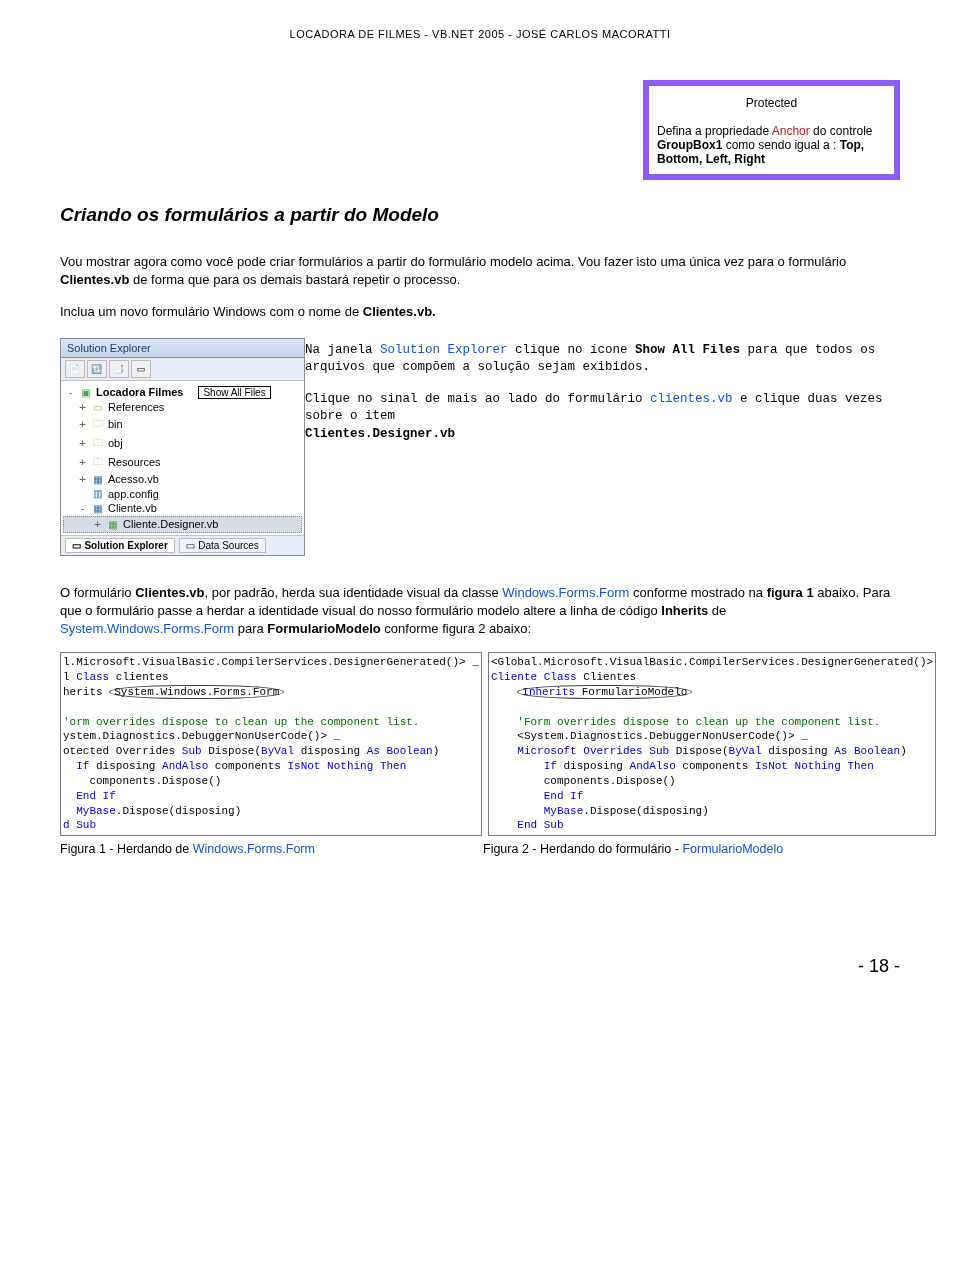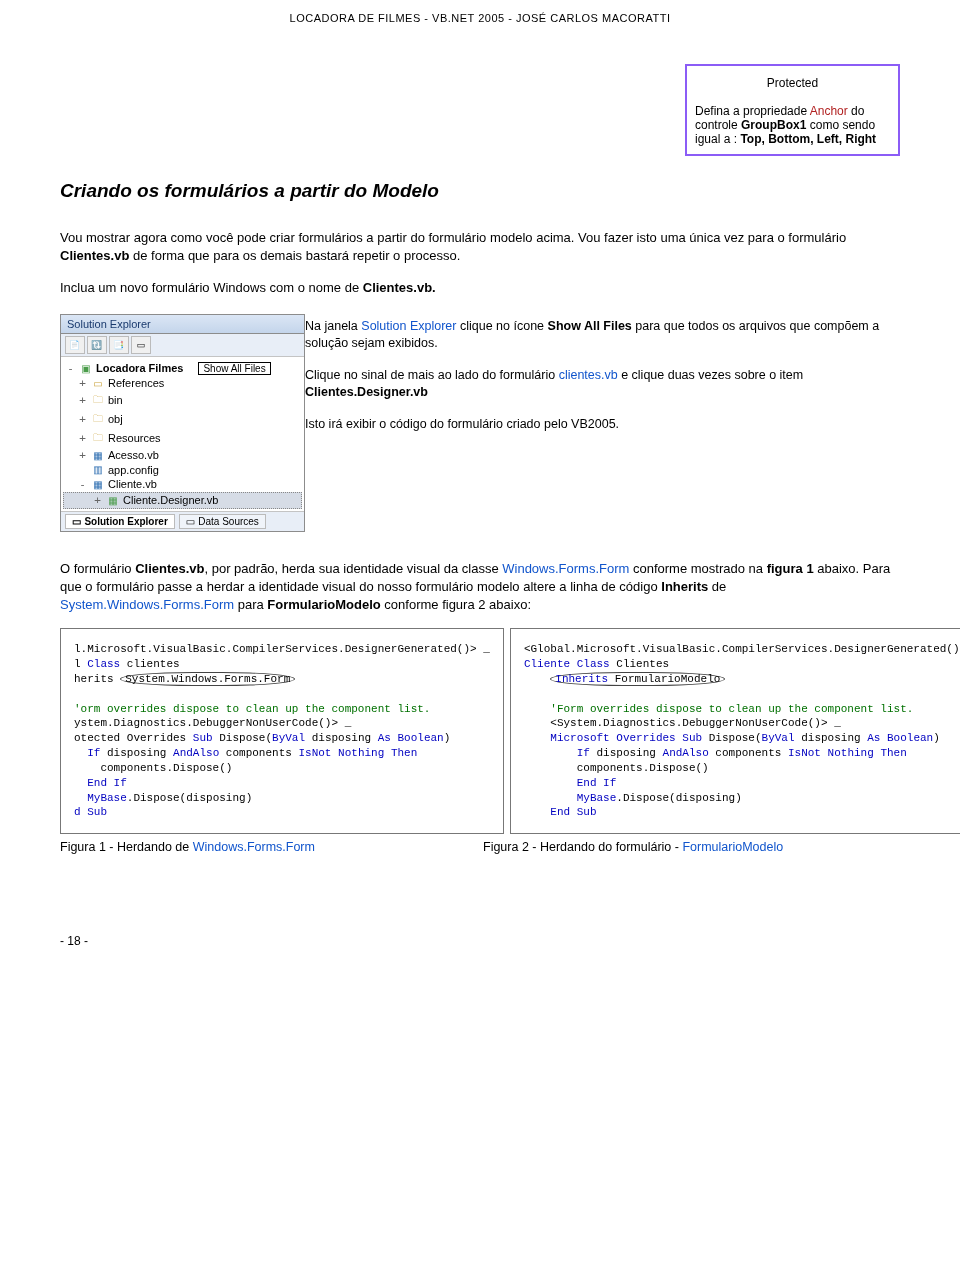--- a/index.html
+++ b/index.html
@@ -8,31 +8,31 @@
     font-size: 13px;
     color: #000;
     background: #fff;
     width: 960px;
     margin: 0 auto;
     padding: 0 60px 40px;
   }
   .page-header {
     text-align: center;
     font-size: 11px;
-    padding: 12px 0 40px;
+    padding: 28px 0 40px;
     letter-spacing: 0.5px;
   }
   .top-box-wrap {
     display: flex;
     justify-content: flex-end;
     margin-bottom: 24px;
   }
   .top-box {
-    border: 2px solid #8b5cf6;
-    width: 215px;
+    border: 6px solid #8b5cf6;
+    width: 257px;
     font-size: 12px;
   }
   .top-box-inner {
     padding: 4px 8px 8px;
   }
   .top-box .protected {
     text-align: center;
     padding: 6px 0 14px;
   }
   .top-box .anchor-line { color: #b22222; }
@@ -141,32 +141,33 @@
   }
   .se-tab.active {
     background: #fff;
     font-weight: bold;
   }
   .se-text {
     flex: 1;
     padding: 4px 4px 4px 0;
     font-size: 12.5px;
     line-height: 1.4;
+    font-family: Liberation Mono, monospace;
   }
   .se-text p { margin-bottom: 14px; }
   .code-row {
     display: flex;
     gap: 6px;
     margin: 10px 0 6px;
     align-items: stretch;
   }
   .code-col {
     border: 1px solid #777;
     flex: 1;
-    padding: 13px;
+    padding: 2px;
   }
   .code-pane {
     font-family: "Courier New", monospace;
     font-size: 11px;
     line-height: 1.35;
     white-space: pre;
     overflow: hidden;
   }
   .kw { color: #0000c0; }
   .cm { color: #007000; }
@@ -175,23 +176,23 @@
     border-radius: 50%/60%;
     padding: 0 4px;
   }
   .caption-row {
     display: flex;
     gap: 6px;
     font-size: 12.5px;
   }
   .caption-row > div { flex: 1; }
   .footer {
-    text-align: left;
-    font-size: 12px;
-    margin-top: 80px;
+    text-align: right;
+    font-size: 18px;
+    margin-top: 100px;
   }
 </style>
 </head>
 <body>
 
 <div class="page-header">LOCADORA DE FILMES  - VB.NET 2005 - JOSÉ CARLOS MACORATTI</div>
 
 <div class="top-box-wrap">
   <div class="top-box">
     <div class="top-box-inner">
@@ -282,21 +283,20 @@
     </div>
   </div>
 
   <div class="se-text">
     <p>
       <span>Na janela </span><span class="blue">Solution Explorer</span><span> clique no ícone </span><span class="bold">Show All Files</span><span> para que todos os arquivos que compõem a solução sejam exibidos.</span>
     </p>
     <p>
       <span>Clique no sinal de mais ao lado do formulário </span><span class="blue">clientes.vb</span><span> e clique duas vezes sobre o item </span><br><span class="bold">Clientes.Designer.vb</span>
     </p>
-    <p>Isto irá exibir o código do formulário criado pelo VB2005.</p>
   </div>
 </div>
 
 <p class="para">
   <span>O formulário </span><span class="bold">Clientes.vb</span><span>, por padrão, herda sua identidade visual da classe </span><span class="blue">Windows.Forms.Form</span><span> conforme mostrado na </span><span class="bold">figura 1</span><span> abaixo. Para que o formulário passe a herdar a identidade visual do nosso formulário modelo altere a linha de código </span><span class="bold">Inherits</span><span> de </span><span class="blue">System.Windows.Forms.Form</span><span> para </span><span class="bold">FormularioModelo</span><span> conforme figura 2 abaixo:</span>
 </p>
 
 <div class="code-row">
   <div class="code-col">
     <div class="code-pane"><span>l.Microsoft.VisualBasic.CompilerServices.DesignerGenerated()&gt;</span> <span>_</span>

